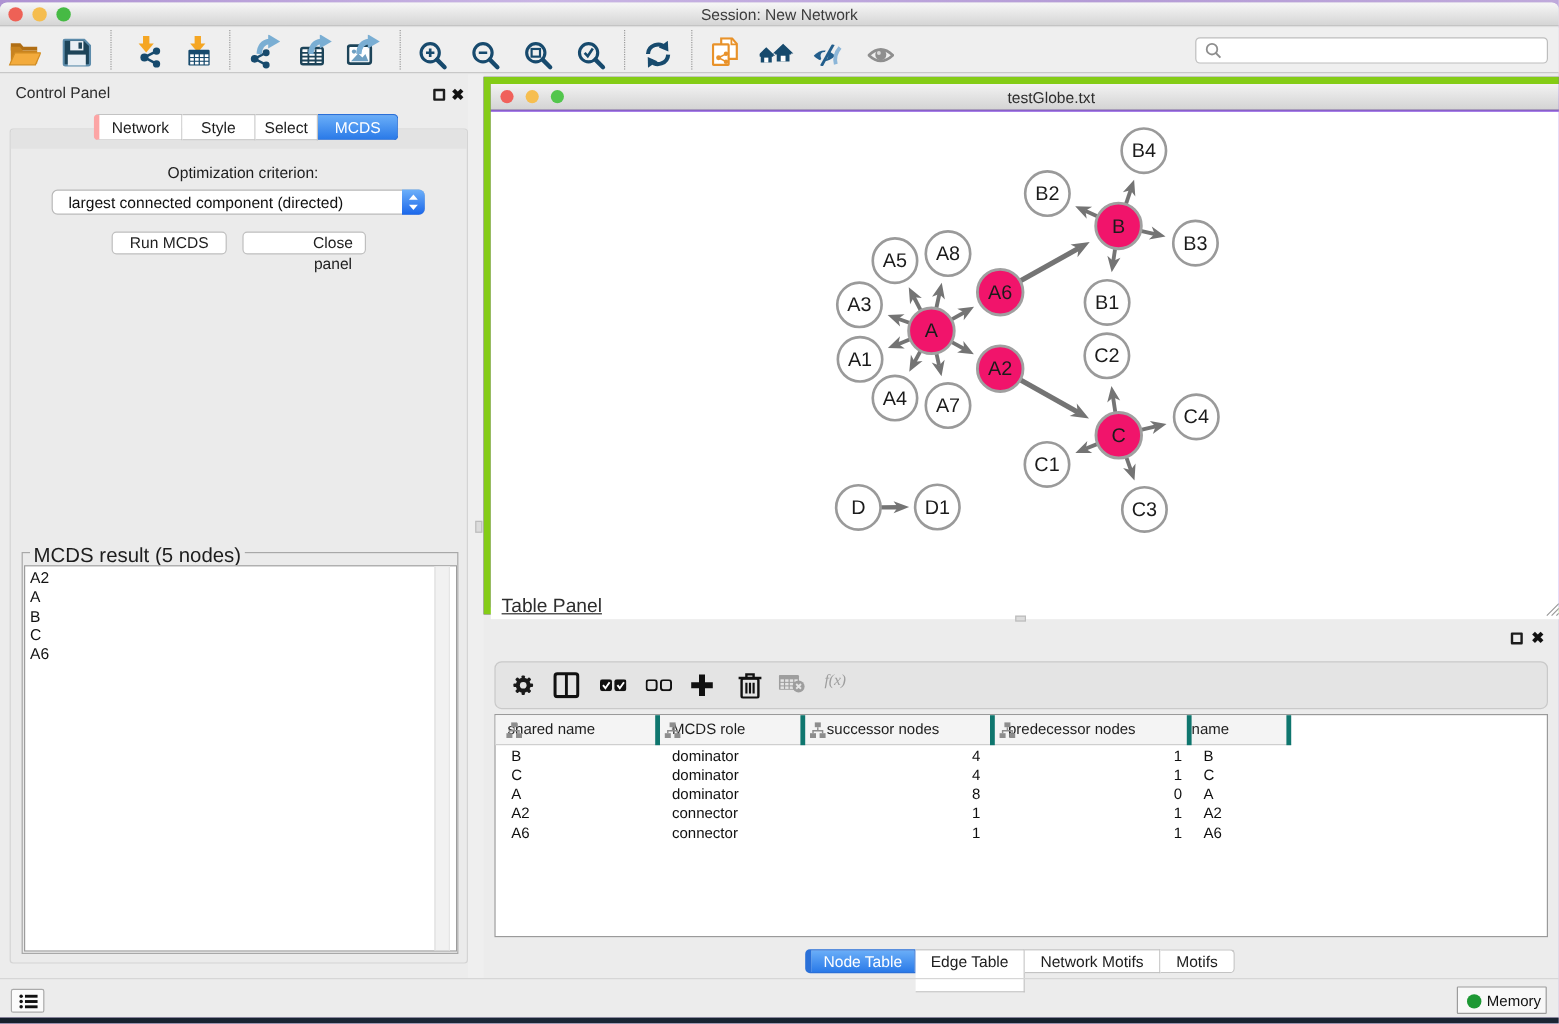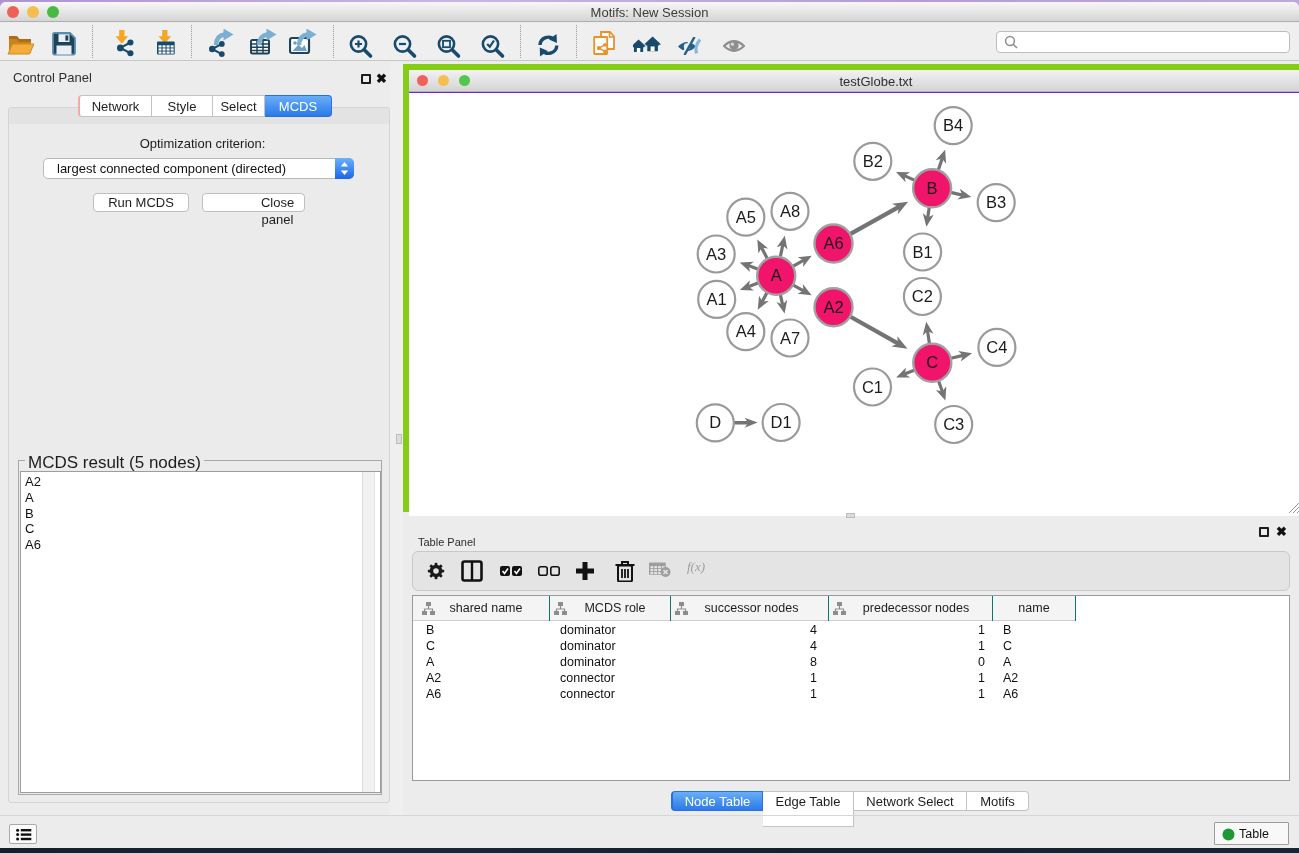--- a/index.html
+++ b/index.html
@@ -7,65 +7,65 @@
 #win { position:absolute; left:0; top:2px; width:1299px; height:846px; background:#ececec; border-radius:6px 6px 0 0; }
 #titlebar { position:absolute; left:0; top:2px; width:1299px; height:20px; border-radius:6px 6px 0 0;
   background:linear-gradient(#f7f7f7,#d5d5d5); border-bottom:1px solid #adadad; }
 #titlebar .t { position:absolute; left:0; right:0; top:3px; text-align:center; font-size:13px; color:#3c3c3c; }
 .tl { position:absolute; width:12px; height:12px; border-radius:50%; top:4px; }
 #toolbar { position:absolute; left:0; top:23px; width:1299px; height:38px; background:#efefef; border-bottom:1px solid #c8c8c8; }
 .sep { position:absolute; top:2px; height:33px; width:0; border-left:1px dotted #9a9a9a; }
 .ticon { position:absolute; }
 #search { position:absolute; left:996px; top:31px; width:294px; height:22px; background:#fff; border:1px solid #bdbdbd; border-radius:4px; }
 #cp-title { position:absolute; left:13px; top:70px; font-size:13px; color:#2d2d2d; }
-#tp-title { position:absolute; left:418px; top:536px; font-size:11px; color:#2d2d2d; }
+#tp-title { position:absolute; left:418px; top:497px; font-size:16px; color:#2d2d2d;text-decoration:underline; }
 .sqicon { position:absolute; width:10px; height:10px; border:2px solid #1c1c1c; border-radius:1px; }
 .xicon { position:absolute; font-size:13px; font-weight:bold; color:#111; }
 #cp-box { position:absolute; left:8px; top:107px; width:382px; height:696px; background:#ebebeb; border:1px solid #d4d4d4; border-radius:3px; }
 #cp-tabstrip { position:absolute; left:0px; top:0px; width:380px; height:16px; background:#e3e3e3; border-radius:3px 3px 0 0; }
 .tabrow { position:absolute; display:flex; }
 .tab { height:22px; line-height:21px; font-size:13px; color:#1d1d1d; text-align:center; background:#fff; border:1px solid #c3c3c3; border-left:none; }
-.tab.first { border-left:2px solid #fca5a5; border-radius:4px 0 0 4px; }
+.tab.first { border-left:5px solid #fca5a5; border-radius:4px 0 0 4px; }
 .tab.last { border-radius:0 4px 4px 0; }
 .tab.sel { background:linear-gradient(#6aaef8,#2a7ae8); color:#fff; border-color:#2a70d8; }
 #optlabel { position:absolute; left:0px; top:136px; width:405px; text-align:center; font-size:13px; color:#1d1d1d; }
 #dropdown { position:absolute; left:43px; top:158px; width:311px; height:21px; background:#fff; border:1px solid #b9b9b9; border-radius:5px; font-size:13px; color:#111; line-height:19px; padding-left:13px; }
 #dd-spin { position:absolute; right:-1px; top:-1px; width:19px; height:21px; border-radius:0 5px 5px 0; background:linear-gradient(#6db0f9,#1a66ea); }
 .btn { position:absolute; height:19px; background:#fff; border:1px solid #bfbfbf; border-radius:4px; font-size:13px; color:#1d1d1d; text-align:center; line-height:17px; }
 #grpbox { position:absolute; left:18px; top:460px; width:364px; height:335px; border:1px solid #a8a8a8; }
 #grplabel { position:absolute; left:6px; top:-8px; background:#ebebeb; padding:0 3px; font-size:17px; color:#1d1d1d; }
 #mcdslist { position:absolute; left:1px; top:10px; width:361px; height:322px; background:#fff; border:1px solid #9d9d9d; font-size:13px; color:#111; padding-top:2px; }
 #mcdslist .sb { position:absolute; right:5px; top:0; width:13px; height:100%; background:#f1f1f1; border-left:1px solid #dedede; border-right:1px solid #e5e5e5; }
 #mcdslist .it { padding-left:4px; height:15.8px; line-height:15.8px; }
 #divider { position:absolute; left:390px; top:62px; width:13px; height:753px; background:#efefef; }
 #netwin { position:absolute; left:403px; top:64px; width:946px; height:448px; border:6px solid #84cc16; background:#6d28d9; }
 #nettitle { position:absolute; left:0; top:0; width:100%; height:22px; background:linear-gradient(#f2f2f2,#d4d4d4); border-bottom:1px solid #b2b2b2; }
 #nettitle .t { position:absolute; left:0; right:0; top:4px; text-align:center; font-size:13px; color:#2e2e2e; }
 #netcanvas { position:absolute; left:0px; top:23px; width:893px; height:423px; background:#fff; }
 #tp-toolbar { position:absolute; left:412px; top:551px; width:878px; height:40px; background:#e4e4e4; border:1px solid #c9c9c9; border-radius:6px; }
 #tbl { position:absolute; left:412px; top:595px; width:878px; height:186px; background:#fff; border:1px solid #9a9a9a; }
 #tbl-head { position:absolute; left:0; top:0; width:663px; height:25px; background:#f4f4f4; border-bottom:1px solid #cfcfcf; }
-.hcell { position:absolute; top:0; height:25px; border-right:1px solid #0f766e; font-size:12.5px; color:#1d1d1d; text-align:center; line-height:25px; }
+.hcell { position:absolute; top:0; height:25px; border-right:4px solid #0f766e; font-size:12.5px; color:#1d1d1d; line-height:25px; }
 .hicon { position:absolute; top:5px; }
 .trow { position:absolute; font-size:12.5px; color:#101010; height:16px; line-height:16px; }
 .bt-tabs { position:absolute; top:791px; display:flex; }
 #statusline { position:absolute; left:0; top:815px; width:1299px; height:0; border-top:1px solid #d6d6d6; }
 #listbtn { position:absolute; left:9px; top:824px; width:28px; height:20px; background:#fbfbfb; border:1px solid #aaaaaa; border-radius:2px; }
 #membtn { position:absolute; left:1214px; top:822px; width:75px; height:23px; background:#f8f8f8; border:1px solid #9c9c9c; border-radius:1px; font-size:12.5px; color:#111; }
 #darkband { position:absolute; left:0; top:848px; width:1299px; height:5px; background:linear-gradient(90deg,#151f2b,#1b2737 30%,#14202c 60%,#1a2533); }
 .handle { position:absolute; width:6px; height:10px; background:#dcdcdc; border:1px solid #bcbcbc; }
 </style></head><body>
 
 <div id="win"></div>
 
 <div id="titlebar">
  <div class="tl" style="left:7px; background:#ee6156;"></div>
  <div class="tl" style="left:27px; background:#f5bd4f;"></div>
  <div class="tl" style="left:47px; background:#46ba44;"></div>
- <div class="t">Motifs: New Session</div>
+ <div class="t">Session: New Network</div>
 </div>
 
 <div id="toolbar">
     <div class="sep" style="left:92px;"></div>
 <div class="sep" style="left:191px;"></div>
 <div class="sep" style="left:333px;"></div>
 <div class="sep" style="left:520px;"></div>
 <div class="sep" style="left:576px;"></div>
 <svg class="ticon" style="left:7px; top:8px;" width="27" height="25" viewBox="0 0 27 25">
       <path d="M2 5 L10 5 L12.5 8 L24 8 L24 11 L2 11 Z" fill="#b06e14"></path>
@@ -420,21 +420,21 @@
           <rect x="5" y="1" width="5" height="4" fill="#8d8d8d"></rect>
           <rect x="1" y="10" width="5" height="4" fill="#8d8d8d"></rect>
           <rect x="9" y="10" width="5" height="4" fill="#8d8d8d"></rect>
           <path d="M7.5 5 V8 M3.5 10 V8 H11.5 V10" fill="none" stroke="#8d8d8d" stroke-width="1.2"></path>
         </svg><span style="margin-left:10px;">MCDS role</span></div>
   <div class="hcell" style="left:258px; width:158px;"><svg class="hicon" style="left:3px;" width="15" height="15" viewBox="0 0 15 15">
           <rect x="5" y="1" width="5" height="4" fill="#8d8d8d"></rect>
           <rect x="1" y="10" width="5" height="4" fill="#8d8d8d"></rect>
           <rect x="9" y="10" width="5" height="4" fill="#8d8d8d"></rect>
           <path d="M7.5 5 V8 M3.5 10 V8 H11.5 V10" fill="none" stroke="#8d8d8d" stroke-width="1.2"></path>
-        </svg><span style="margin-left:4px;">successor nodes</span></div>
+        </svg><span style="margin-left:18px;">successor nodes</span></div>
   <div class="hcell" style="left:416px; width:164px;"><svg class="hicon" style="left:3px;" width="15" height="15" viewBox="0 0 15 15">
           <rect x="5" y="1" width="5" height="4" fill="#8d8d8d"></rect>
           <rect x="1" y="10" width="5" height="4" fill="#8d8d8d"></rect>
           <rect x="9" y="10" width="5" height="4" fill="#8d8d8d"></rect>
           <path d="M7.5 5 V8 M3.5 10 V8 H11.5 V10" fill="none" stroke="#8d8d8d" stroke-width="1.2"></path>
         </svg><span style="margin-left:11px;">predecessor nodes</span></div>
   <div class="hcell" style="left:580px; width:83px;">name</div>
  </div>
  <div class="trow" style="left:13px; top:26px;">B</div>
 <div class="trow" style="left:147px; top:26px;">dominator</div>
@@ -459,34 +459,34 @@
 <div class="trow" style="left:13px; top:90px;">A6</div>
 <div class="trow" style="left:147px; top:90px;">connector</div>
 <div class="trow" style="left:258px; top:90px; width:146px; text-align:right;">1</div>
 <div class="trow" style="left:416px; top:90px; width:156px; text-align:right;">1</div>
 <div class="trow" style="left:590px; top:90px;">A6</div>
 </div>
 
 <div class="bt-tabs" style="left:671px;">
   <div class="tab first sel" style="width:92px; height:20px; line-height:19px;">Node Table</div>
   <div class="tab" style="width:91px; height:36px; line-height:19px;">Edge Table</div>
-  <div class="tab" style="width:113px; height:20px; line-height:19px;">Network Select</div>
+  <div class="tab" style="width:113px; height:20px; line-height:19px;">Network Motifs</div>
   <div class="tab last" style="width:62px; height:20px; line-height:19px;">Motifs</div>
 </div>
 
 <div id="statusline"></div>
 <div id="listbtn">
     <svg class="abs" style="left:6px; top:3px;" width="16" height="14" viewBox="0 0 16 14">
       <circle cx="1.6" cy="2.2" r="1.5" fill="#111"></circle>
       <rect x="4.8" y="1.0" width="10.5" height="2.4" fill="#111"></rect>
       <circle cx="1.6" cy="6.6000000000000005" r="1.5" fill="#111"></circle>
       <rect x="4.8" y="5.4" width="10.5" height="2.4" fill="#111"></rect>
       <circle cx="1.6" cy="11.0" r="1.5" fill="#111"></circle>
       <rect x="4.8" y="9.8" width="10.5" height="2.4" fill="#111"></rect>
     </svg>
   </div>
 <div id="membtn">
     <svg class="abs" style="left:7px; top:5px;" width="13" height="13">
       <circle cx="6.5" cy="6.5" r="6" fill="#1d9834"></circle>
     </svg>
-    <span class="abs" style="left:24px; top:4px;">Table</span>
+    <span class="abs" style="left:24px; top:4px;">Memory</span>
   </div>
 <div id="darkband"></div>
 
 </body></html>

